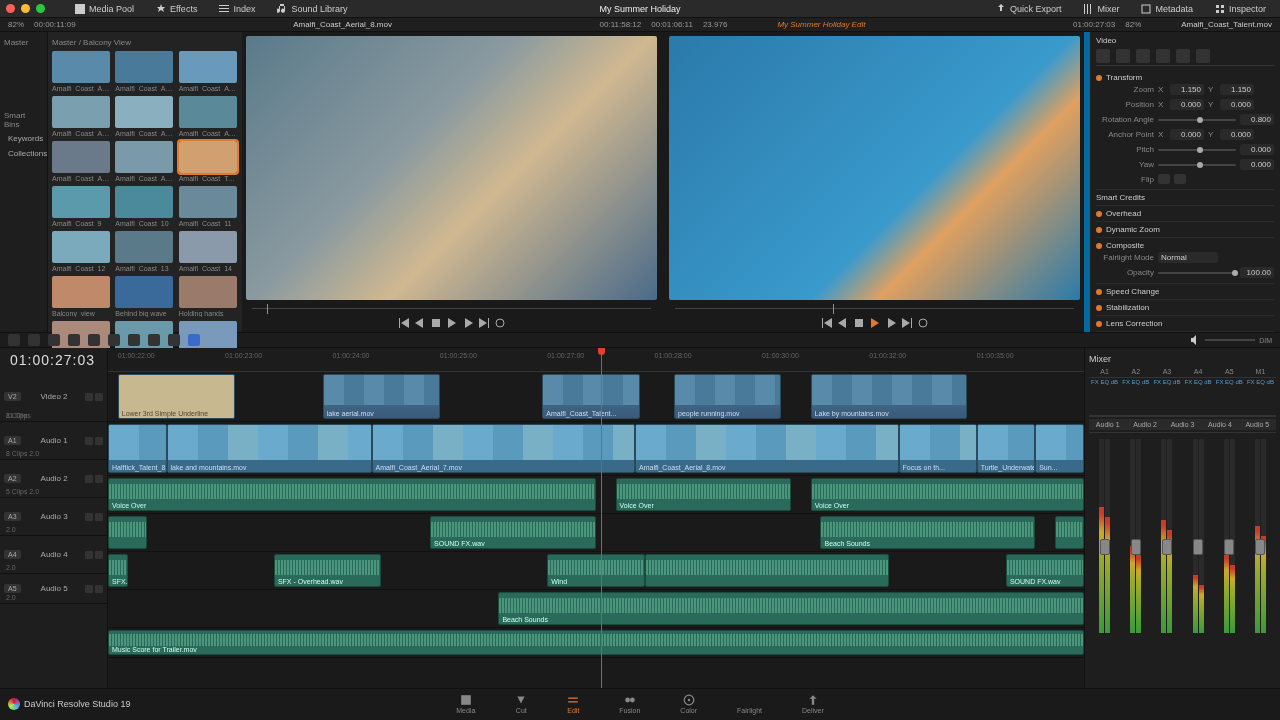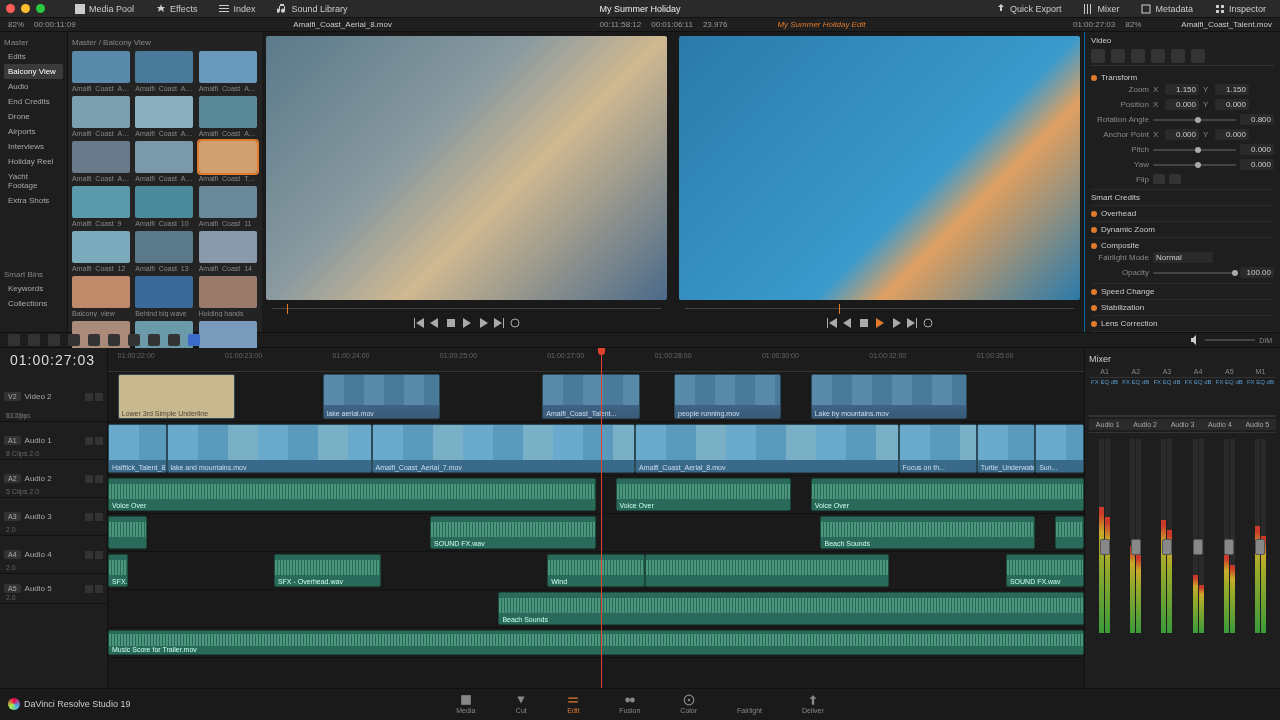--- a/index.html
+++ b/index.html
@@ -11,42 +11,42 @@
 .tabbtn svg { width:10px; height:10px; fill:#ccc; }
 .spacer { flex:1; }
 .title { position:absolute; left:50%; transform:translateX(-50%); color:#eee; font-weight:500; }
 
 .infobar { height:14px; background:#1f1f1f; display:flex; align-items:center; font-size:8px; color:#999; padding:0 8px; border-bottom:1px solid #111; }
 .infobar .val { margin-right:10px; }
 .infobar .name { color:#ccc; }
 .infobar .orange { color:#e07b2e;font-style:italic; }
 
 .main { height:300px; display:flex; }
-.sidebar { width:68px; background:#1e1e1e; border-right:1px solid #111; padding:4px; }
+.sidebar { width:48px; background:#1e1e1e; border-right:1px solid #111; padding:4px; }
 .sidebar .hdr { font-size:8px; color:#888; padding:2px 0; }
 .sidebar .item { font-size:8px; padding:3px 4px; color:#aaa; cursor:pointer; }
 .sidebar .item.active { background:#3a3a3a; border-radius:2px; color:#fff; }
 .mediapool { width:194px; background:#232323; padding:6px 4px; }
 .mediapool .hdr { font-size:8px; color:#888; margin-bottom:4px; }
 .thumbs { display:grid; grid-template-columns:repeat(3,1fr); gap:4px 4px; }
 .thumb { width:58px; }
 .thumb .img { width:58px; height:32px; border-radius:2px; background:#4a6a7a; }
 .thumb .img.sel { outline:2px solid #e07b2e; }
 .thumb .cap { font-size:7px; color:#888; margin-top:2px; white-space:nowrap; overflow:hidden; text-overflow:ellipsis; }
 .viewers { flex:1; display:flex; gap:4px; padding:0; background:#1a1a1a; }
 .viewer { flex:1; display:flex; flex-direction:column; }
 .viewer .frame { flex:1; background:linear-gradient(135deg,#5a7a8a,#8a9aa0 40%,#d0b890 60%,#4a6a8a); margin:4px; border-radius:2px; }
 .viewer.right .frame { background:linear-gradient(135deg,#2a7aaa,#3a9acc 60%,#e0a060 70%,#2a7aaa); }
 .viewer .scrub { height:10px; padding:0 10px; position:relative; }
 .viewer .scrub .line { height:1px; background:#444; position:relative; top:4px; }
 .viewer .scrub .handle { position:absolute; top:0; width:1px; height:10px; background:#e07b2e; }
 .viewer .controls { height:18px; display:flex; align-items:center; justify-content:center; gap:6px; }
 .viewer .controls svg { width:10px; height:10px; fill:#aaa; cursor:pointer; }
 .viewer .controls .play { fill:#e07b2e; }
-.inspector { width:196px; background:#1e1e1e; border-left:1px solid #0369a1; padding:4px 6px; font-size:8px; }
+.inspector { width:196px; background:#1e1e1e; border-left:6px solid #0369a1; padding:4px 6px; font-size:8px; }
 .inspector .tabrow { display:flex; gap:6px; padding:2px 0; border-bottom:1px solid #333; margin-bottom:4px; }
 .inspector .tabrow span { width:14px; height:14px; background:#333; border-radius:2px; cursor:pointer; }
 .inspector .section { padding:3px 0; border-bottom:1px solid #2a2a2a; }
 .inspector .sechdr { display:flex; align-items:center; gap:4px; color:#ccc; cursor:pointer; }
 .inspector .sechdr .bullet { width:6px; height:6px; border-radius:50%; background:#e07b2e; }
 .inspector .proprow { display:flex; align-items:center; gap:4px; padding:2px 0; }
 .inspector .proprow .lbl { flex:0 0 58px; text-align:right; color:#888; }
 .inspector .proprow .axis { width:8px; color:#888; }
 .inspector .proprow .num { width:34px; background:#2a2a2a; padding:1px 3px; text-align:right; color:#ccc; border-radius:2px; }
 .inspector .proprow .slider { flex:1; height:2px; background:#444; border-radius:1px; position:relative; }
@@ -56,21 +56,21 @@
 .toolbar .tbtn { width:12px; height:12px; background:#333; border-radius:2px; cursor:pointer; }
 .toolbar .vol { margin-left:auto; display:flex; align-items:center; gap:4px; }
 .toolbar .vol .bar { width:50px; height:2px; background:#444; }
 
 .tl { height:340px; display:flex; background:#1a1a1a; }
 .tl-left { width:108px; background:#1e1e1e; border-right:1px solid #111; }
 .tl-tc { height:24px; display:flex; align-items:center; padding-left:10px; font-size:14px; color:#ddd; letter-spacing:1px; }
 .trackhdr { display:flex; align-items:center; height:var(--h); border-bottom:1px solid #111; padding:0 4px; gap:4px; }
 .trackhdr .tag { background:#333; padding:1px 4px; border-radius:2px; font-size:7px; }
 .trackhdr.v1 .tag { background:#6a2a2a; }
-.trackhdr .name { font-size:8px; flex:1; }
+.trackhdr .name { font-size:8px; flex:1;margin-left:16px; }
 .trackhdr .icons { display:flex; gap:2px; }
 .trackhdr .icons span { width:8px; height:8px; background:#333; border-radius:1px; }
 .tl-body { flex:1; position:relative; overflow:hidden; }
 .ruler { height:24px; position:relative; background:#1c1c1c; border-bottom:1px solid #333; }
 .ruler .tick { position:absolute; top:4px; font-size:7px; color:#666; }
 .playhead { position:absolute; top:0; bottom:0; width:1px; background:#e0402e; z-index:10; }
 .playhead::before { content:''; position:absolute; top:0; left:-3px; width:7px; height:7px; background:#e0402e; border-radius:0 0 4px 4px; }
 .track { position:relative; border-bottom:1px solid #111; background:#1a1a1a; }
 .clip { position:absolute; top:2px; bottom:2px; border-radius:2px; overflow:hidden; }
 .clip.vid { background:linear-gradient(#4a7a9a,#3a5a7a); border:1px solid #2a4a5a; }
@@ -180,32 +180,20 @@
   <span class="val">01:00:27:03</span>
   <span class="val">82%</span>
   <span style="width:30px"></span>
   <span class="name">Amalfi_Coast_Talent.mov</span>
 </div>
 
 <div class="main">
 
   <div class="sidebar">
     <div class="hdr">Master</div>
-    <div id="binlist">
-        <div class="item">Edits</div>
-        <div class="item active">Balcony View</div>
-        <div class="item">Audio</div>
-        <div class="item">End Credits</div>
-        <div class="item">Drone</div>
-        <div class="item">Airports</div>
-        <div class="item">Interviews</div>
-        <div class="item">Holiday Reel</div>
-        <div class="item">Yacht Footage</div>
-        <div class="item">Extra Shots</div>
-      </div>
     <div style="height:60px"></div>
     <div class="hdr">Smart Bins</div>
     <div id="smartlist">
         <div class="item">Keywords</div>
         <div class="item">Collections</div>
       </div>
   </div>
 
   <div class="mediapool">
     <div class="hdr">Master / Balcony View</div>

